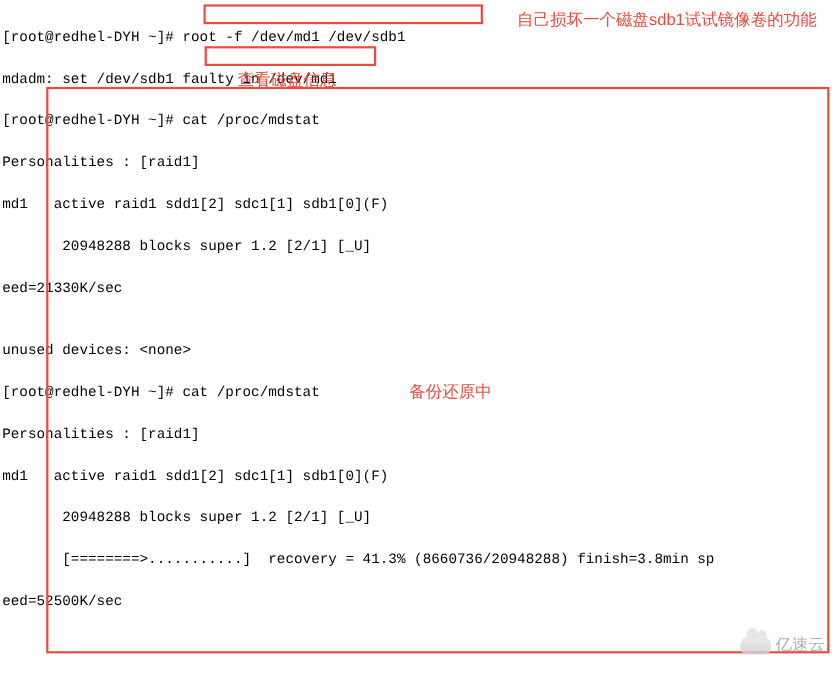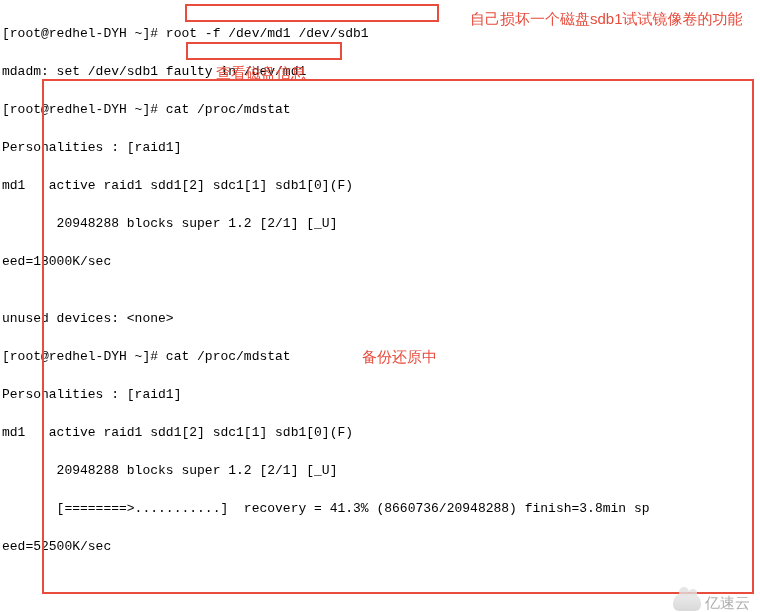--- a/index.html
+++ b/index.html
@@ -35,21 +35,21 @@
       font-weight: 500;
       line-height: 1.5;
     }
     .highlight-box {
       position: absolute;
       border: 2px solid #e74c3c;
       pointer-events: none;
     }
     .watermark {
       position: absolute;
-      bottom: 0;
+      bottom: 16px;
       right: 10px;
       display: flex;
       align-items: flex-start;
       gap: 4px;
       opacity: 0.8;
     }
     .watermark-cloud {
       width: 28px;
       height: 18px;
       background: linear-gradient(180deg, #e8e8e8 0%, #d0d0d0 100%);
@@ -86,21 +86,21 @@
 </head>
 <body>
 
 <div class="terminal">
 <span class="line">[root@redhel-DYH ~]# root -f /dev/md1 /dev/sdb1</span>
 <span class="line">mdadm: set /dev/sdb1 faulty in /dev/md1</span>
 <span class="line">[root@redhel-DYH ~]# cat /proc/mdstat</span>
 <span class="line">Personalities : [raid1]</span>
 <span class="line">md1   active raid1 sdd1[2] sdc1[1] sdb1[0](F)</span>
 <span class="line">       20948288 blocks super 1.2 [2/1] [_U]</span>
-<span class="line">eed=18000K/sec</span>
+<span class="line">eed=21330K/sec</span>
 <span class="line"></span>
 <span class="line">unused devices: &lt;none&gt;</span>
 <span class="line">[root@redhel-DYH ~]# cat /proc/mdstat</span>
 <span class="line">Personalities : [raid1]</span>
 <span class="line">md1   active raid1 sdd1[2] sdc1[1] sdb1[0](F)</span>
 <span class="line">       20948288 blocks super 1.2 [2/1] [_U]</span>
 <span class="line">       [========&gt;...........]  recovery = 41.3% (8660736/20948288) finish=3.8min sp</span>
 <span class="line">eed=52500K/sec</span>
 <span class="line"></span>
 
@@ -119,18 +119,18 @@
 
 
 </div>
 
 <div class="highlight-box" style="top:4px; left:185px; width:254px; height:18px;"></div>
 <div class="highlight-box" style="top:42px; left:186px; width:156px; height:18px;"></div>
 <div class="highlight-box" style="top:79px; left:42px; width:712px; height:515px;"></div>
 
 <div class="annotation" style="top:8px; left:470px; width:280px;">自己损坏一个磁盘sdb1试试镜像卷的功能</div>
 <div class="annotation" style="top:62px; left:216px;">查看磁盘信息</div>
-<div class="annotation" style="top:346px; left:362px;">备份还原中</div>
+<div class="annotation" style="top:346px; left:372px;">备份还原中</div>
 
 <div class="watermark">
   <div class="watermark-cloud"></div>
   <span class="watermark-text">亿速云</span>
 </div>
 
 </body></html>

